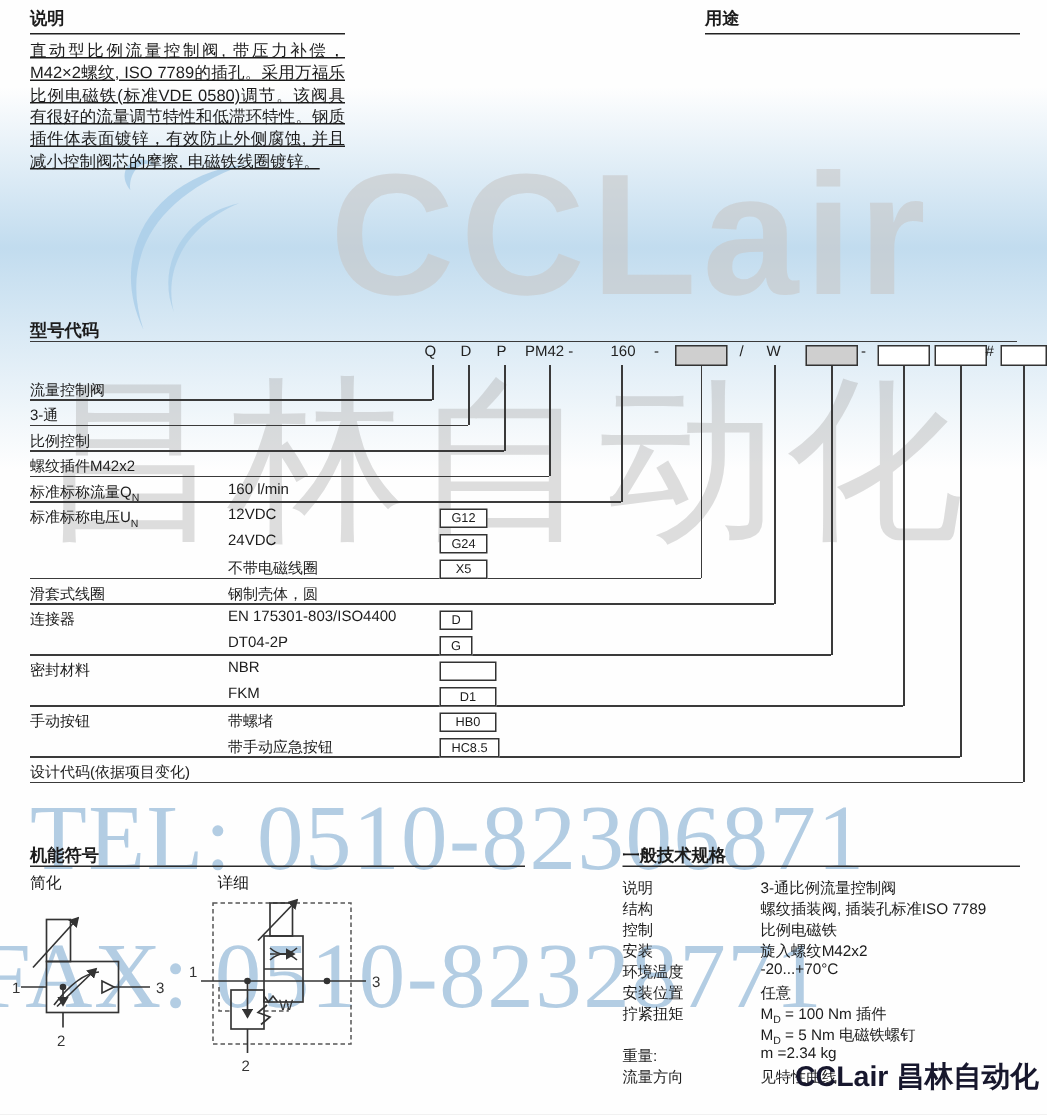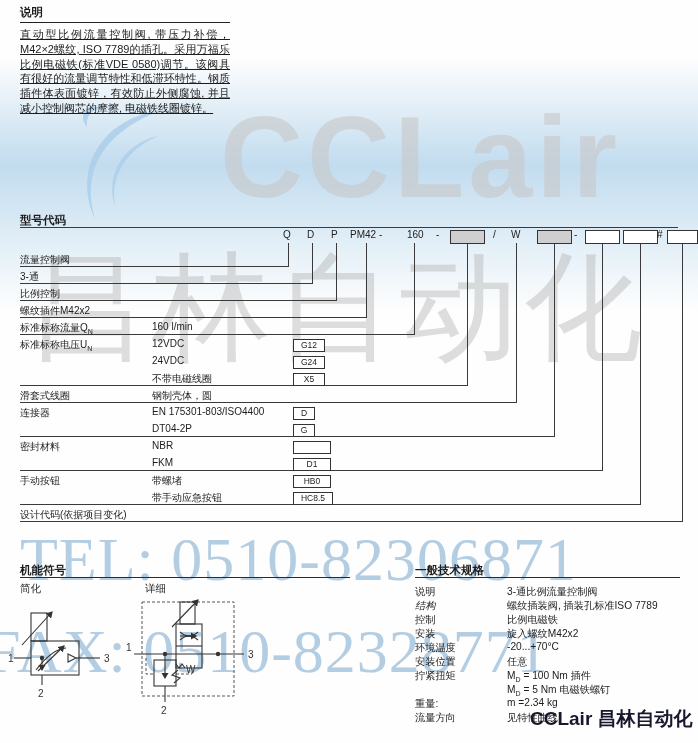--- a/index.html
+++ b/index.html
@@ -55,20 +55,21 @@
   <div id="wm-brand-cjk" class="abs">昌林自动化</div>
   <div class="abs wm-blue-big" style="left:20px;top:528px;">TEL: 0510-82306871</div>
   <div class="abs wm-blue-big" style="left:-14px;top:620px;">FAX: 0510-82328771</div>
   <div id="wm-footer-brand" class="abs">CCLair 昌林自动化</div>
 
   <div class="abs content" style="left:20px;top:5px;width:210px;">
     <span class="col-head">说明</span>
     <span class="col-body">直动型比例流量控制阀, 带压力补偿，M42×2螺纹, ISO 7789的插孔。采用万福乐比例电磁铁(标准VDE 0580)调节。该阀具有很好的流量调节特性和低滞环特性。钢质插件体表面镀锌，有效防止外侧腐蚀, 并且减小控制阀芯的摩擦, 电磁铁线圈镀锌。</span>
   </div>
   <div class="abs content" style="left:470px;top:5px;width:210px;">
+    <span class="col-head">用途</span>
   </div>
 
   <div class="abs content" style="left:0;top:213px;width:698px;height:318px;">
 
     <span class="abs sec-head" style="left:20px;top:0;">型号代码</span>
 
     <svg class="abs" style="left:0;top:0;" width="698" height="318">
       <g stroke="#3a3a3a" stroke-width="1" shape-rendering="crispEdges">
         <line x1="20" y1="14.5" x2="678" y2="14.5"></line>
 
@@ -228,21 +229,21 @@
     </svg>
   </div>
 
   <div class="abs content" style="left:415px;top:563px;width:268px;height:170px;">
     <span class="abs sec-head" style="left:0;top:0;">一般技术规格</span>
     <div class="abs" style="left:0;top:14px;width:265px;border-top:1px solid #2a2a2a;"></div>
 
     <span class="abs spec-label" style="left:0;top:22px;">说明</span>
     <span class="abs spec-val" style="left:92px;top:22px;">3-通比例流量控制阀</span>
 
-    <span class="abs spec-label" style="left:0;top:36px;font-style:italic;">结构</span>
+    <span class="abs spec-label" style="left:0;top:36px;">结构</span>
     <span class="abs spec-val" style="left:92px;top:36px;">螺纹插装阀, 插装孔标准ISO 7789</span>
 
     <span class="abs spec-label" style="left:0;top:50px;">控制</span>
     <span class="abs spec-val" style="left:92px;top:50px;">比例电磁铁</span>
 
     <span class="abs spec-label" style="left:0;top:64px;">安装</span>
     <span class="abs spec-val" style="left:92px;top:64px;">旋入螺纹M42x2</span>
 
     <span class="abs spec-label" style="left:0;top:78px;">环境温度</span>
     <span class="abs spec-val" style="left:92px;top:78px;">-20...+70°C</span>

